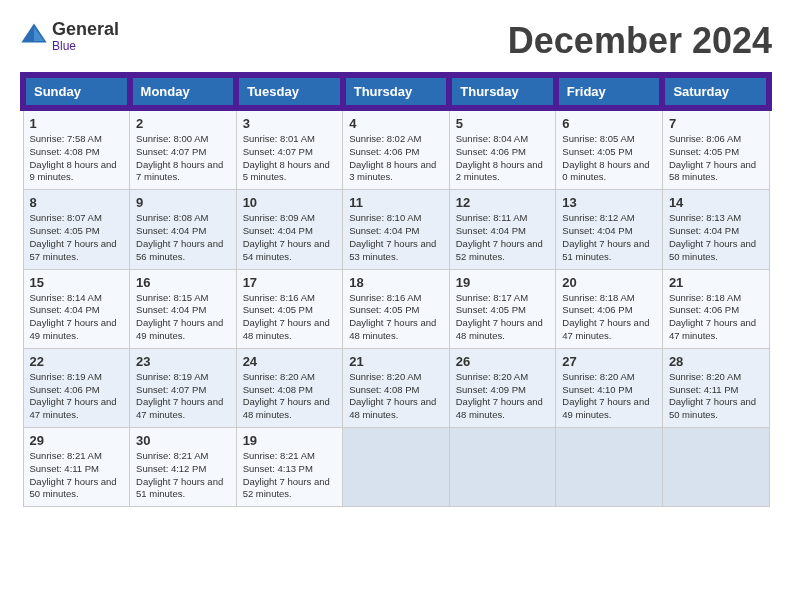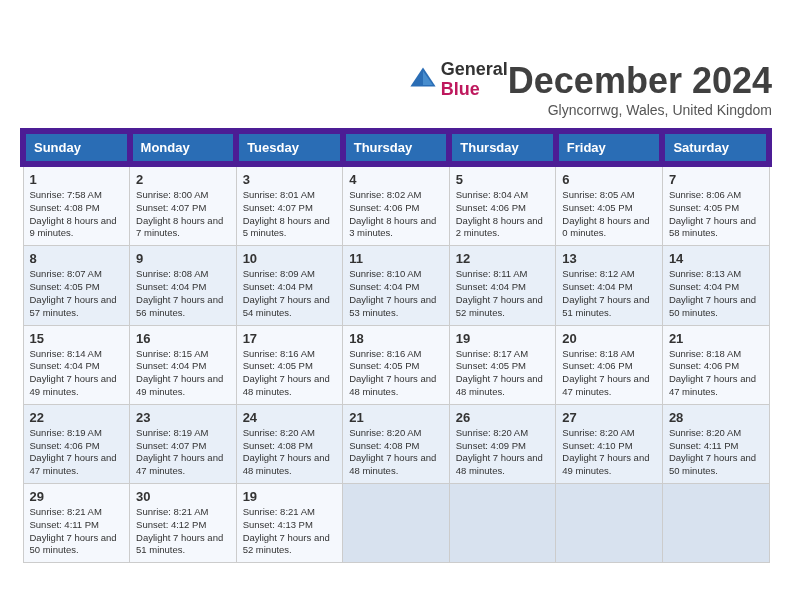--- a/index.html
+++ b/index.html
@@ -5,43 +5,42 @@
     * { box-sizing: border-box; margin: 0; padding: 0; }
     body {
       font-family: Arial, sans-serif;
       background: #fff;
       width: 792px;
       min-height: 612px;
       padding: 20px;
     }
     .header {
       display: flex;
-      justify-content: flex-end;
+      justify-content: space-between;
       align-items: flex-start;
       margin-bottom: 10px;
-      margin-top: 40px;
     }
     .logo {
       display: flex;
       align-items: center;
     }
     .logo-text {
       display: flex;
       flex-direction: column;
       line-height: 1.1;
     }
     .logo-general {
       font-size: 18px;
       font-weight: bold;
       color: #333;
     }
     .logo-blue {
-      font-size: 18px;
-      font-weight: bold;
-      color: #be185d;
+      font-size: 12px;
+      font-weight: normal;
+      color: #4c1d95;
     }
     .logo-icon {
       width: 28px;
       height: 28px;
       margin-right: 4px;
       margin-top: -4px;
     }
     .title-block {
       text-align: right;
     }
@@ -108,21 +107,20 @@
       <polygon points="20,5 38,32 2,32" fill="#2a6db5"></polygon>
       <polygon points="20,10 34,30 20,30" fill="#5ba3e0" opacity="0.6"></polygon>
     </svg>
     <div class="logo-text">
       <span class="logo-general">General</span>
       <span class="logo-blue">Blue</span>
     </div>
   </div>
   <div class="title-block">
     <div class="month-title">December 2024</div>
-    <div class="location">Glyncorrwg, Wales, United Kingdom</div>
   </div>
 </div>
 
 <table class="calendar">
   <thead>
     <tr>
     <th>Sunday</th>
         <th>Monday</th>
         <th>Tuesday</th>
         <th>Thursday</th>

